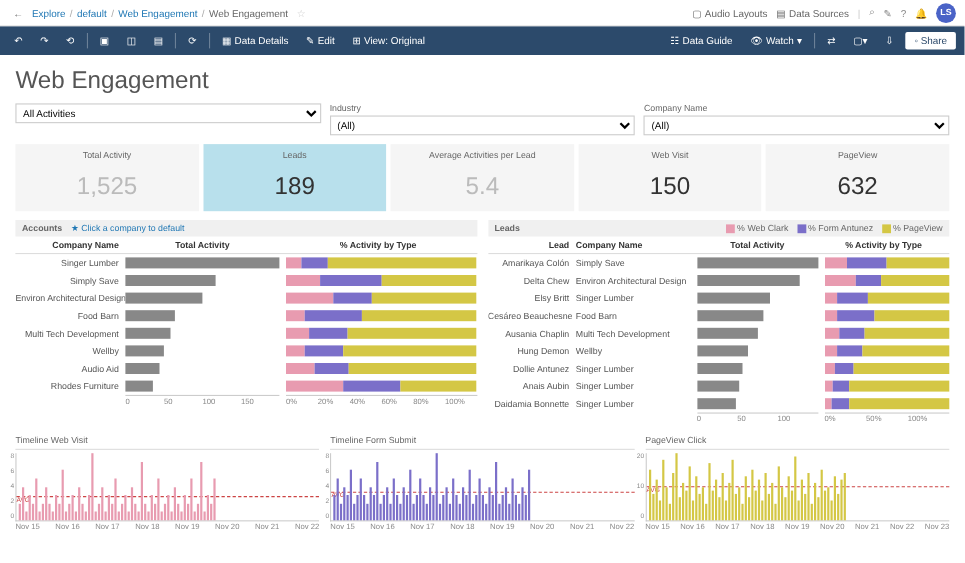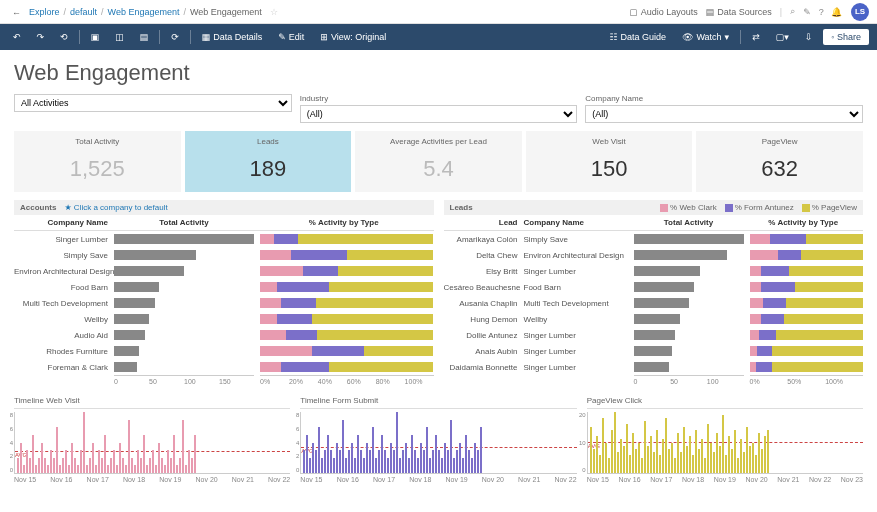--- a/index.html
+++ b/index.html
@@ -251,31 +251,20 @@
             <div class="name col-name">Rhodes Furniture</div>
             <div class="bar-cell col-bar">
               <div class="bar" style="width:17.647058823529413%"></div>
             </div>
             <div class="stack-cell col-stack" style="margin-left:6px">
               <div class="seg sw-pink" style="width:30%"></div>
               <div class="seg sw-purple" style="width:30%"></div>
               <div class="seg sw-yellow" style="width:40%"></div>
             </div>
           </div>
-          <div class="row">
-            <div class="name col-name">Foreman &amp; Clark</div>
-            <div class="bar-cell col-bar">
-              <div class="bar" style="width:16.470588235294116%"></div>
-            </div>
-            <div class="stack-cell col-stack" style="margin-left:6px">
-              <div class="seg sw-pink" style="width:12%"></div>
-              <div class="seg sw-purple" style="width:28%"></div>
-              <div class="seg sw-yellow" style="width:60%"></div>
-            </div>
-          </div>
         </div>
       <div style="display:flex">
         <div class="col-name"></div>
         <div class="axis col-bar" id="acc-axis1">
             <span style="flex: 1 1 0%;">0</span>
             <span style="flex: 1 1 0%;">50</span>
             <span style="flex: 1 1 0%;">100</span>
             <span style="flex: 1 1 0%;">150</span>
           </div>
         <div class="axis col-stack" id="acc-axis2" style="margin-left:6px">

